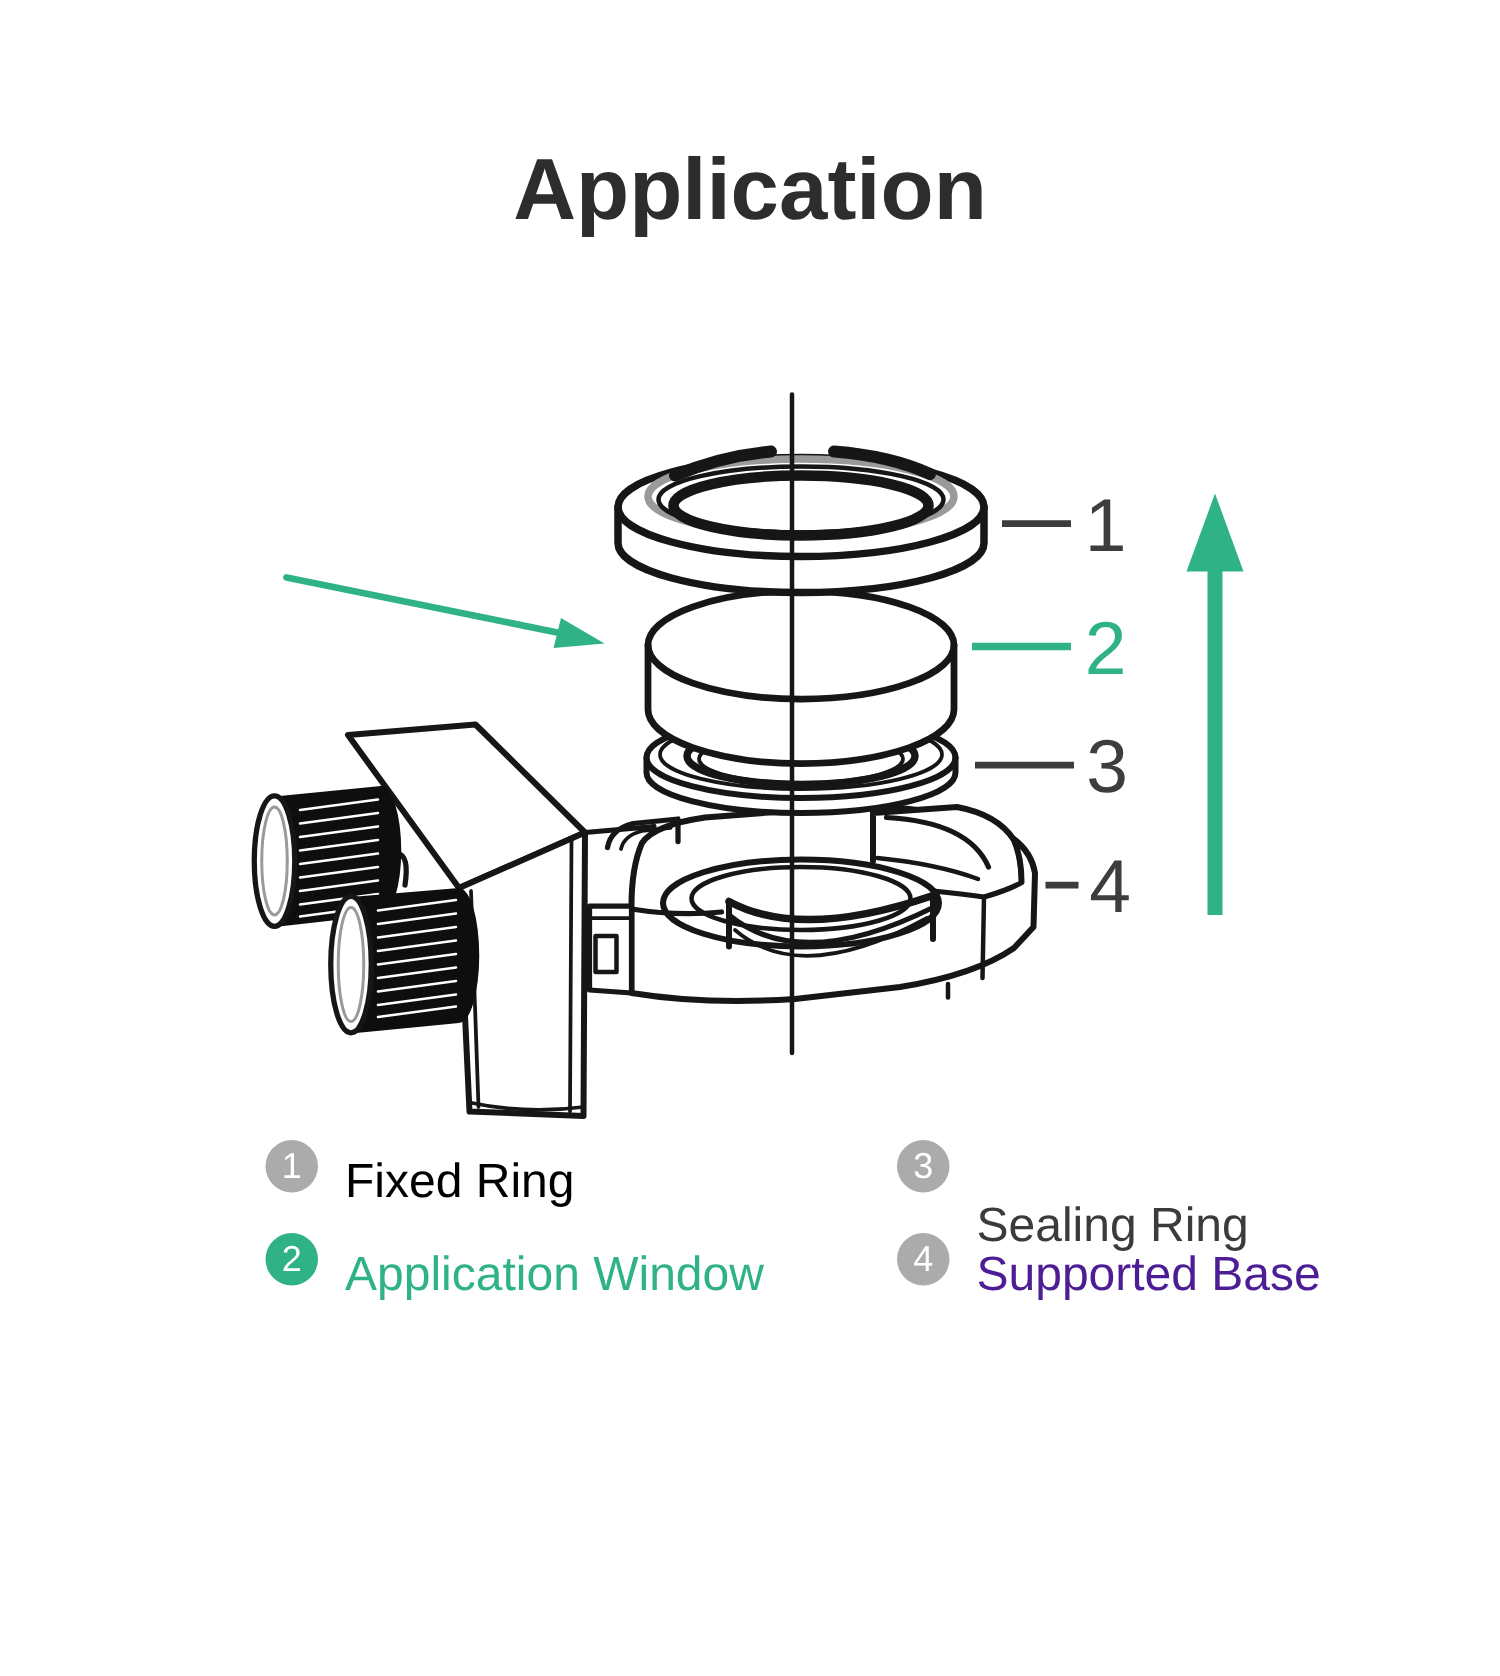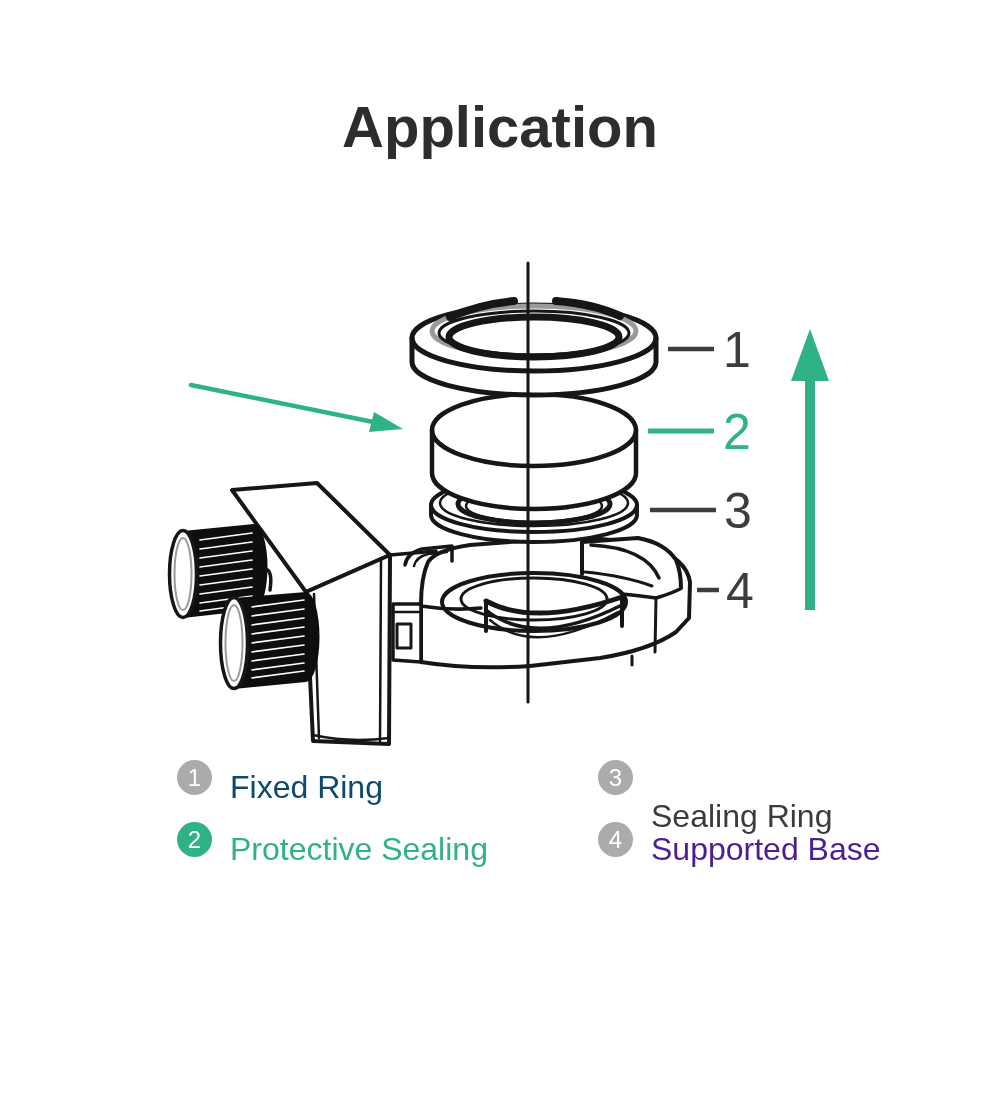--- a/index.html
+++ b/index.html
@@ -127,24 +127,24 @@
     <g>
       <line x1="191" y1="385" x2="383" y2="424" stroke="#2eb286" stroke-width="4.5"></line>
       <polygon points="403,429 369,432 374,412" fill="#2eb286"></polygon>
     </g>
 
     <line x1="528" y1="263" x2="528" y2="702" stroke="#161616" stroke-width="3"></line>
   </svg>
 
   <div>
     <span class="legend-badge" style="left: 177px; top: 760px; background-color: rgb(171, 171, 171);">1</span>
-    <span class="legend-label" style="left: 230px; top: 771px; color: #0c4a6e;">Fixed Ring</span>
+    <span class="legend-label" style="left: 230px; top: 771px; color: #000000;">Fixed Ring</span>
 
     <span class="legend-badge" style="left: 177px; top: 822px; background-color: rgb(46, 178, 134);">2</span>
-    <span class="legend-label" style="left: 230px; top: 833px; color: rgb(46, 178, 134);">Protective Sealing</span>
+    <span class="legend-label" style="left: 230px; top: 833px; color: rgb(46, 178, 134);">Application Window</span>
 
     <span class="legend-badge" style="left: 598px; top: 760px; background-color: rgb(171, 171, 171);">3</span>
     <span class="legend-label" style="left: 651px; top: 800px; color: rgb(59, 59, 59);">Sealing Ring</span>
 
     <span class="legend-badge" style="left: 598px; top: 822px; background-color: rgb(171, 171, 171);">4</span>
     <span class="legend-label" style="left: 651px; top: 833px; color: #4c1d95;">Supported Base</span>
   </div>
 
 </div>
 

